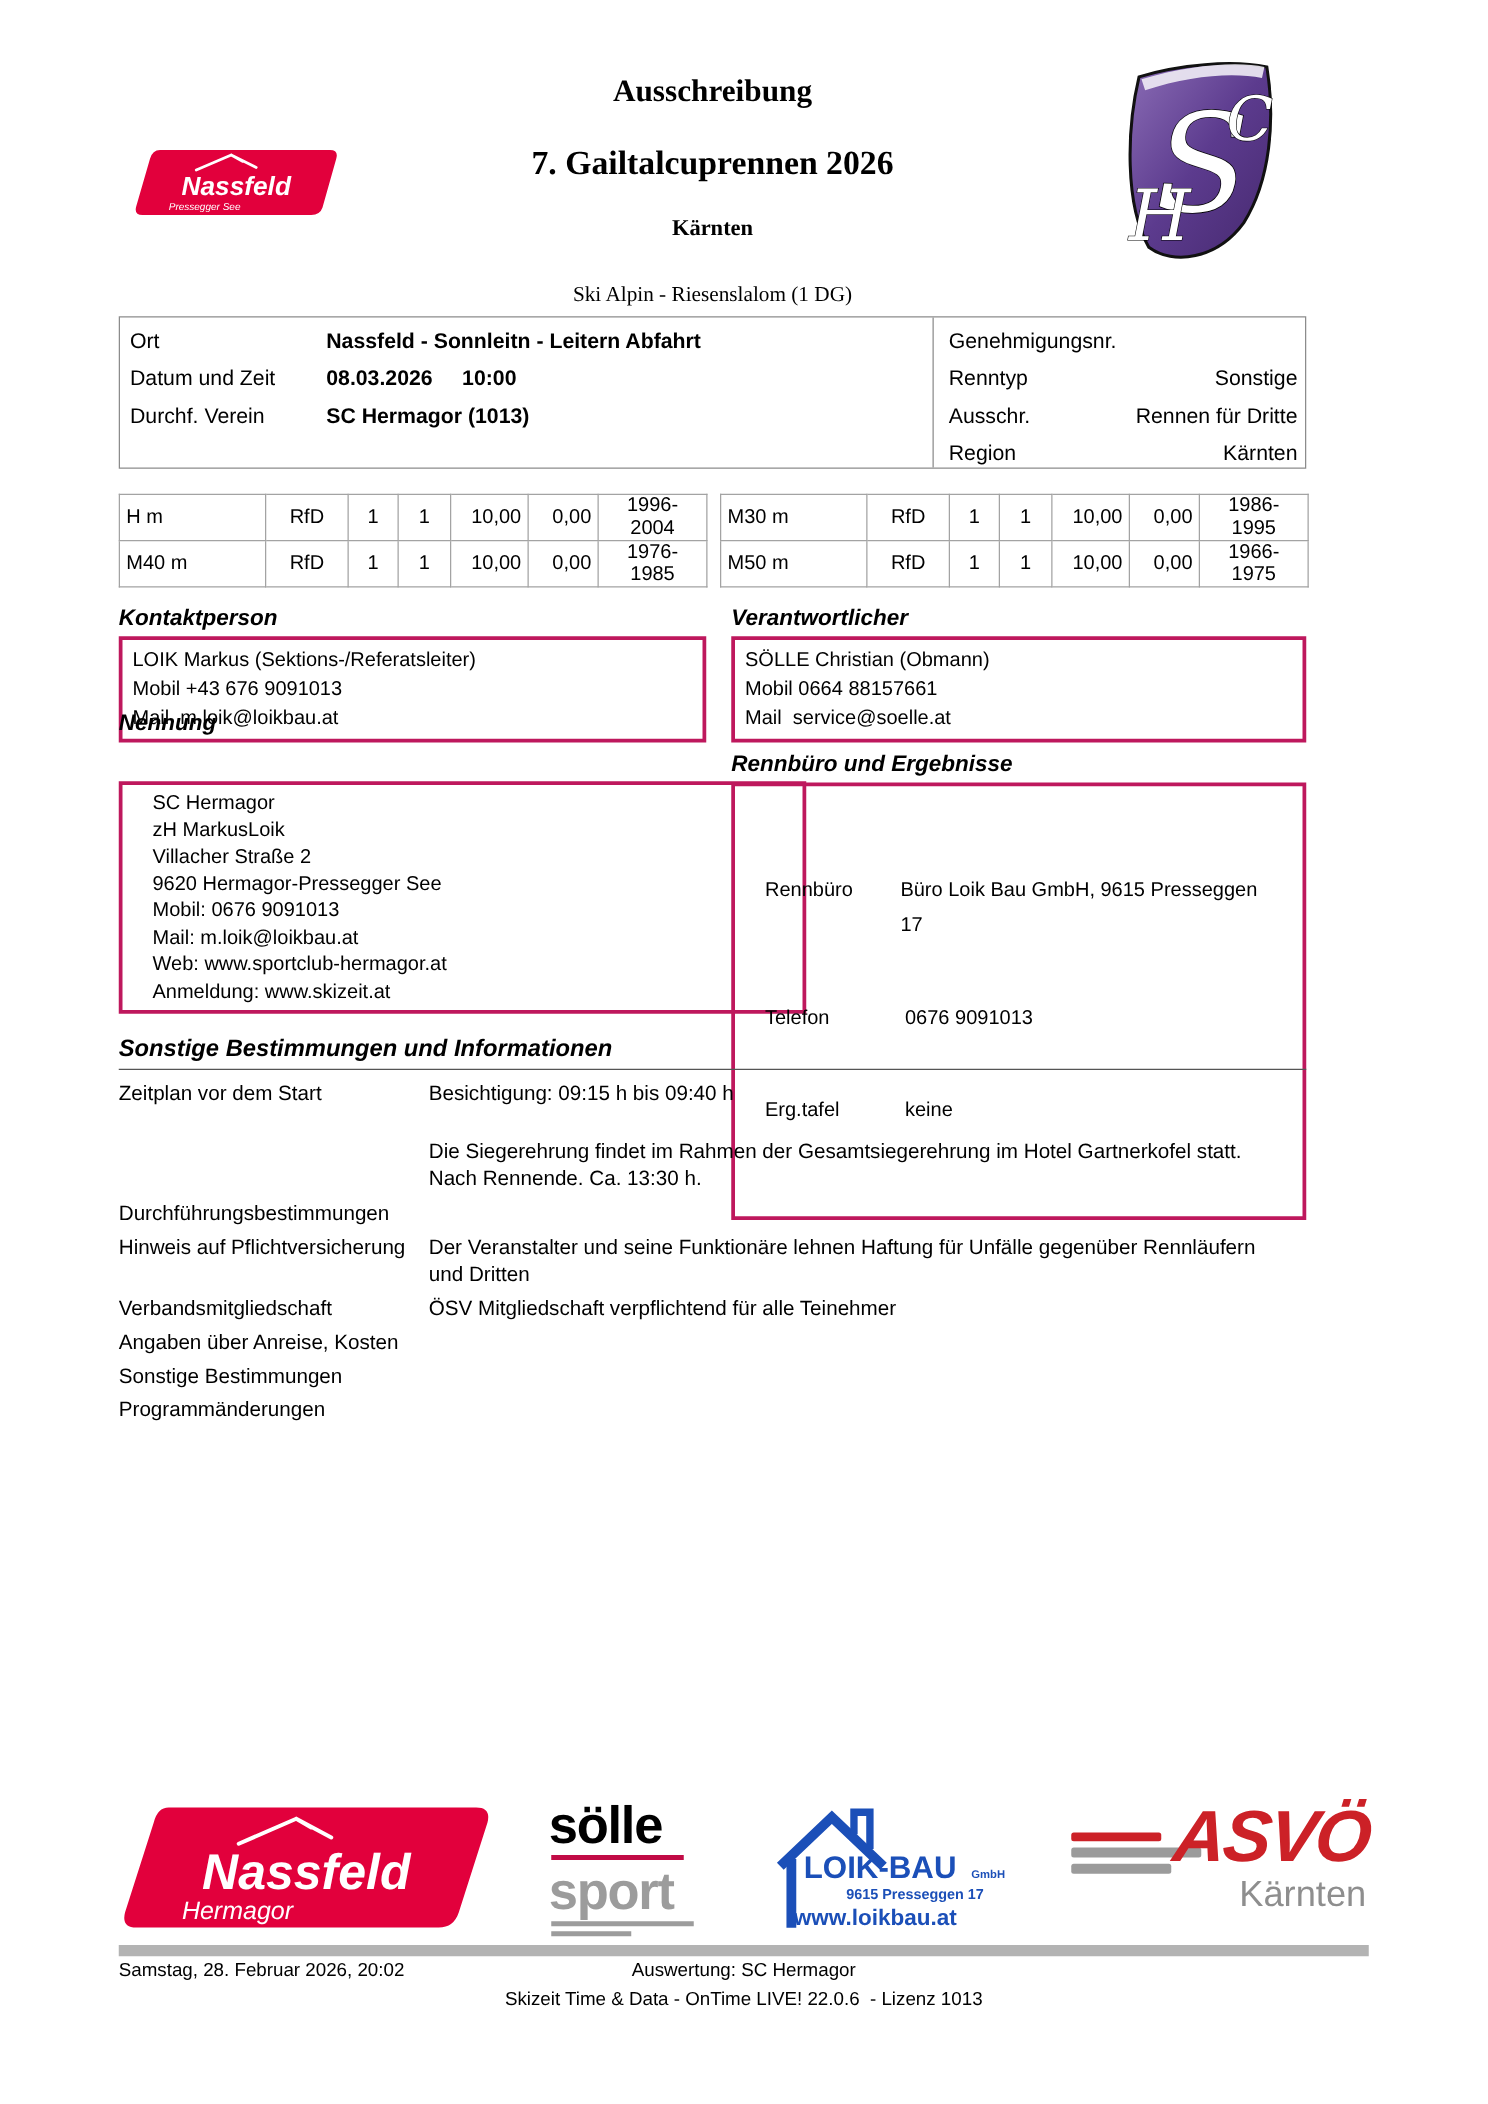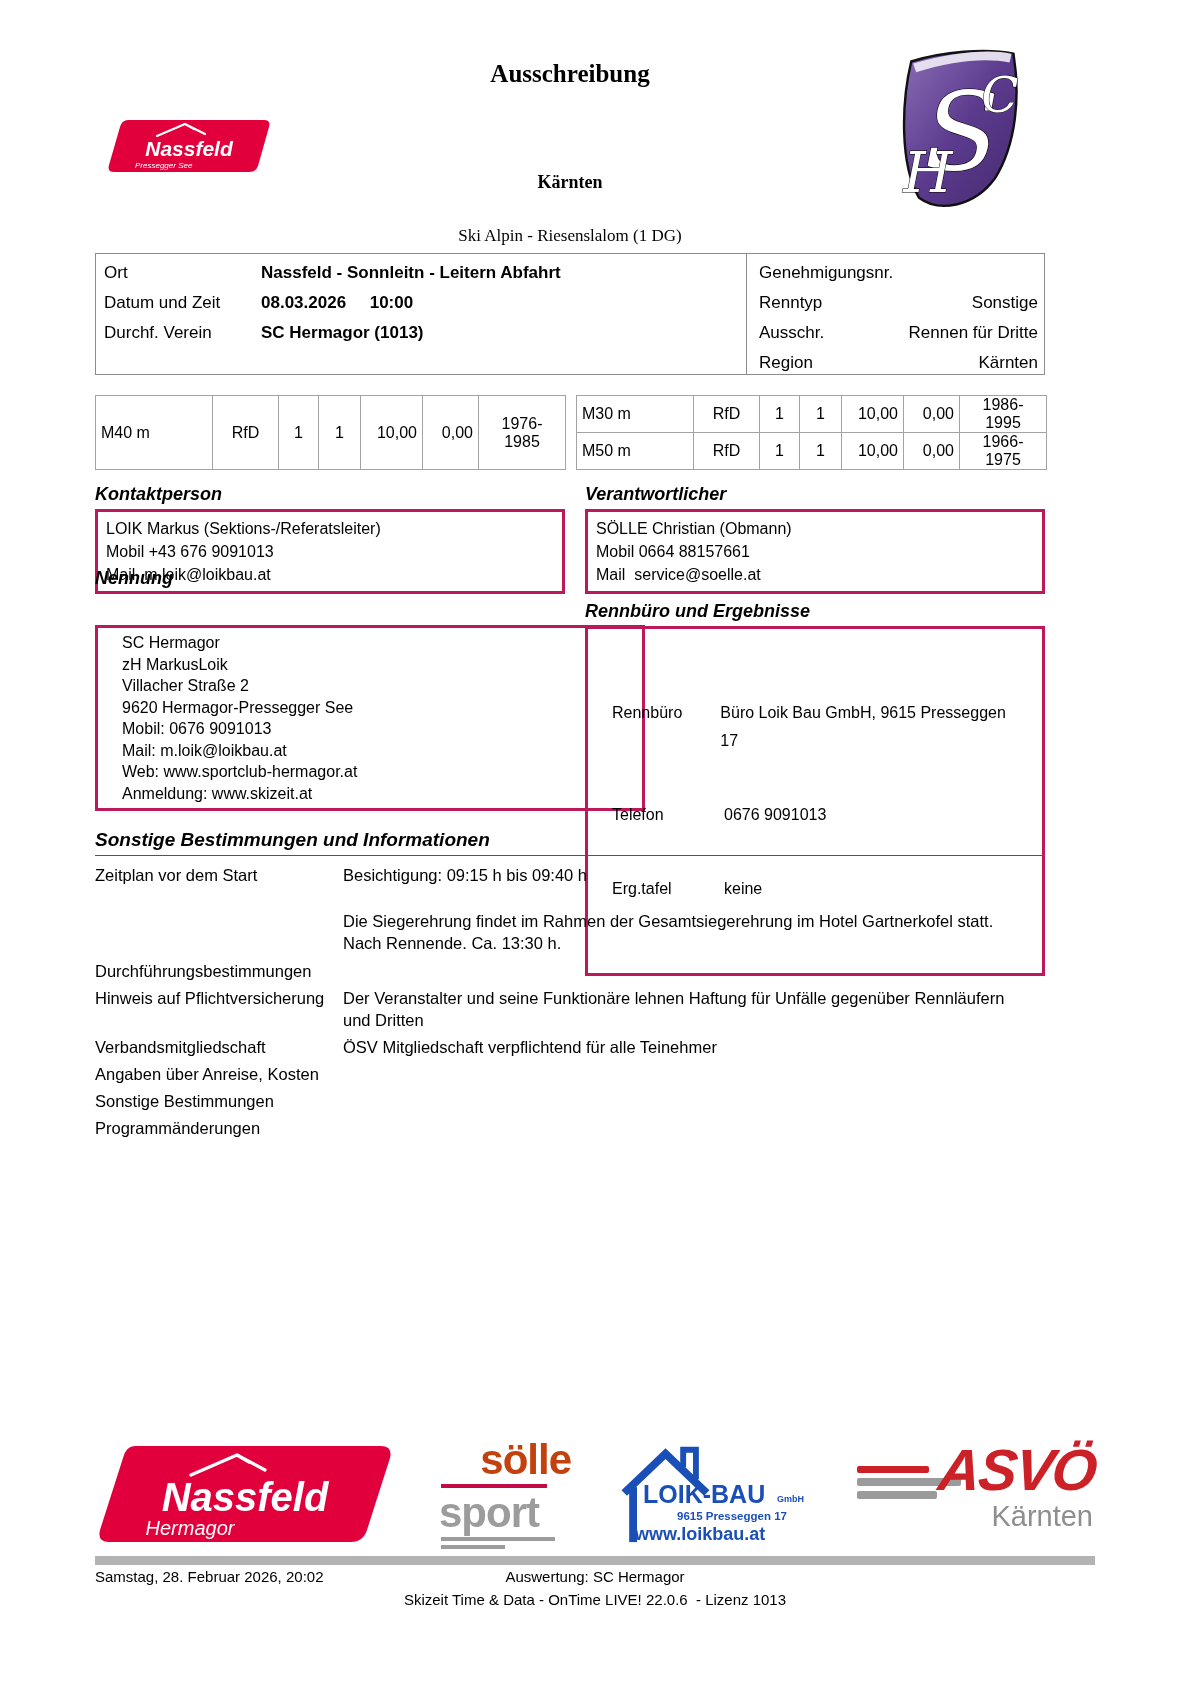--- a/index.html
+++ b/index.html
@@ -49,21 +49,21 @@
   .best { left:95px; top:829px; width:950px; }
   .best .sec-h { font-size:19px; border-bottom:1px solid #555; }
   .b-row { display:flex; font-size:16.5px; line-height:22px; }
   .b-label { width:248px; flex-shrink:0; }
   .b-value { flex:1; white-space:pre-wrap; }
   .mt8{margin-top:8px;} .mt24{margin-top:24px;} .mt6{margin-top:6px;} .mt5{margin-top:5px;}
   
   .f-logos { position:absolute; left:95px; top:1440px; width:1000px; height:108px;
              display:flex; align-items:center; justify-content:space-between; }
   .soelle { width:132px; line-height:1; }
-  .soelle .w1 { font-size:42px; font-weight:bold; color:#c2410c; letter-spacing:-1px;text-align:right; }
+  .soelle .w1 { font-size:42px; font-weight:bold; color:#000000; letter-spacing:-1px; }
   .soelle .ul-red { height:4px; background:#c10b46; width:106px; margin:3px 0 4px 2px; }
   .soelle .w2 { font-size:42px; font-weight:bold; color:#9c9c9c; letter-spacing:-1px; }
   .soelle .ul-gray { height:4px; background:#9c9c9c; width:114px; margin:3px 0 0 2px; }
   .soelle .ul-gray2 { height:4px; background:#9c9c9c; width:64px; margin:4px 0 0 2px; }
   .loik { position:relative; width:198px; height:108px; color:#1b4fb8; }
   .loik-name { position:absolute; left:28px; top:40px; font-size:25px; font-weight:bold; white-space:nowrap; }
   .loik-gmbh { position:absolute; left:162px; top:54px; font-size:9px; font-weight:bold; }
   .loik-addr { position:absolute; left:62px; top:70px; font-size:11.5px; font-weight:bold; white-space:nowrap; }
   .loik-web  { position:absolute; left:20px; top:84px; font-size:18px; font-weight:bold; white-space:nowrap; }
   .asvo { position:relative; width:238px; height:100px; }
@@ -102,20 +102,21 @@
       </linearGradient>
     </defs>
     <path d="M28,20 C60,10 105,6 133,12 C140,55 136,105 114,140 C92,170 56,175 36,160 C16,125 18,62 28,20 Z" fill="url(#pg)" stroke="#111" stroke-width="2.5"></path>
     <path d="M30,22 C70,10 110,7 131,12 L129,21 C105,16 70,19 33,31 Z" fill="#f0ecf5" opacity="0.9"></path>
     <text class="serif" x="80" y="130" text-anchor="middle" font-size="112" font-style="italic" fill="#fff" stroke="#000" stroke-width="1.2" paint-order="stroke">S</text>
     <text class="serif" x="119" y="72" text-anchor="middle" font-size="50" font-style="italic" fill="#fff" stroke="#000" stroke-width="1" paint-order="stroke">C</text>
     <text class="serif" x="45" y="154" text-anchor="middle" font-size="58" font-style="italic" fill="#fff" stroke="#000" stroke-width="1" paint-order="stroke">H</text>
   </svg>
 
   <div class="hdr-line doc-type">Ausschreibung</div>
+  <div class="hdr-line title">7. Gailtalcuprennen 2026</div>
   <div class="hdr-line region">Kärnten</div>
   <div class="hdr-line discipline">Ski Alpin - Riesenslalom (1 DG)</div>
 
   <div class="info-box">
     <div class="info-left">
       <div class="info-row">
         <span class="info-label">Ort</span><span class="info-value">Nassfeld - Sonnleitn - Leitern Abfahrt</span>
       </div>
       <div class="info-row">
         <span class="info-label">Datum und Zeit</span><span class="info-value">08.03.2026     10:00</span>
@@ -140,20 +141,29 @@
       <div class="ir-row">
         <span>Region</span>
           <span class="ir-value">Kärnten</span>
       </div>
     </div>
   </div>
 
   <div class="classes">
     <table class="cls">
       <tbody>
+          <tr>
+        <td class="c-name">H m</td>
+        <td class="c-rfd">RfD</td>
+        <td class="c-n1">1</td>
+        <td class="c-n2">1</td>
+        <td class="c-v1">10,00</td>
+        <td class="c-v2">0,00</td>
+        <td class="c-yr">1996-2004</td>
+      </tr>
       <tr>
         <td class="c-name">M40 m</td>
         <td class="c-rfd">RfD</td>
         <td class="c-n1">1</td>
         <td class="c-n2">1</td>
         <td class="c-v1">10,00</td>
         <td class="c-v2">0,00</td>
         <td class="c-yr">1976-1985</td>
       </tr>
     </tbody>

